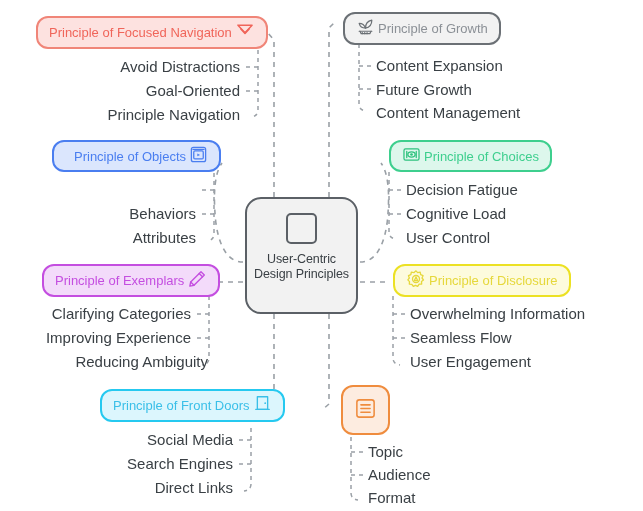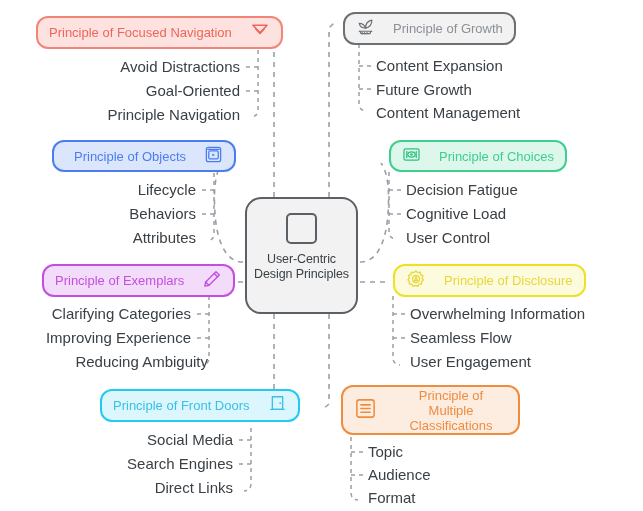--- a/index.html
+++ b/index.html
@@ -64,21 +64,21 @@
   .node {
     position: absolute;
     box-sizing: border-box;
     border-width: 2px;
     border-style: solid;
     border-radius: 12px;
     display: flex;
     flex-direction: row;
     align-items: center;
     justify-content: flex-end;
-    gap: 18px;
+    gap: 3px;
     padding: 0 11px;
   }
   .node .node-label {
     font-size: 13px;
     line-height: 15px;
     white-space: nowrap;
   }
   .node.wrap .node-label {
     white-space: normal;
     text-align: center;
@@ -201,21 +201,20 @@
     <span class="node-label" style="color:#4a7ef0;">Principle of Objects</span>
     <span class="node-icon">
       <svg width="19" height="19" viewBox="0 0 24 24" fill="none" stroke="#4a7ef0" stroke-width="1.6" stroke-linecap="round" stroke-linejoin="round">
         <rect x="3" y="3" width="18" height="18" rx="2.5"></rect>
         <rect x="6" y="7.5" width="12" height="10" rx="1.5"></rect>
         <path d="M10.5 10.7 L14 12.5 L10.5 14.3 Z" fill="#4a7ef0" stroke="none"></path>
         <path d="M5 5.6 L19 5.6"></path>
       </svg>
     </span>
   </div>
-  <div class="leaf right-align" style="left:90px; top:183px; width:106px;">Lifecycle</div>
   <div class="leaf right-align" style="left:90px; top:207px; width:106px;">Behaviors</div>
   <div class="leaf right-align" style="left:90px; top:231px; width:106px;">Attributes</div>
 
   <div class="node" style="left:389px; top:140px; height:32px; border-color:#3ecf8e; background:#ddf7ec;">
     <span class="node-icon">
       <svg width="19" height="19" viewBox="0 0 24 24" fill="none" stroke="#2ec27e" stroke-width="1.6" stroke-linecap="round" stroke-linejoin="round">
         <rect x="2.5" y="5" width="19" height="14" rx="2"></rect>
         <path d="M6 8.2 L6 15.8 M18 8.2 L18 15.8"></path>
         <ellipse cx="12" cy="12" rx="4.6" ry="3.2"></ellipse>
         <circle cx="12" cy="12" r="1.7" fill="#2ec27e" stroke="none"></circle>
@@ -274,19 +273,18 @@
 
   <div class="node wrap" style="left:341px; top:385px; height:50px; border-color:#ef8c3e; background:#fdece0;">
     <span class="node-icon">
       <svg width="23" height="23" viewBox="0 0 24 24" fill="none" stroke="#ef8c3e" stroke-width="1.6" stroke-linecap="round" stroke-linejoin="round">
         <rect x="3" y="3" width="18" height="18" rx="2.5"></rect>
         <path d="M7.2 8.2 L16.8 8.2"></path>
         <path d="M7.2 12 L16.8 12"></path>
         <path d="M7.2 15.8 L16.8 15.8"></path>
       </svg>
     </span>
-    <span class="node-label" style="color:#ef8c3e;">Principle of Multiple Classifications</span>
   </div>
   <div class="leaf left-align" style="left:368px; top:445px;">Topic</div>
   <div class="leaf left-align" style="left:368px; top:468px;">Audience</div>
   <div class="leaf left-align" style="left:368px; top:491px;">Format</div>
 
 </div>
 
 </body></html>

